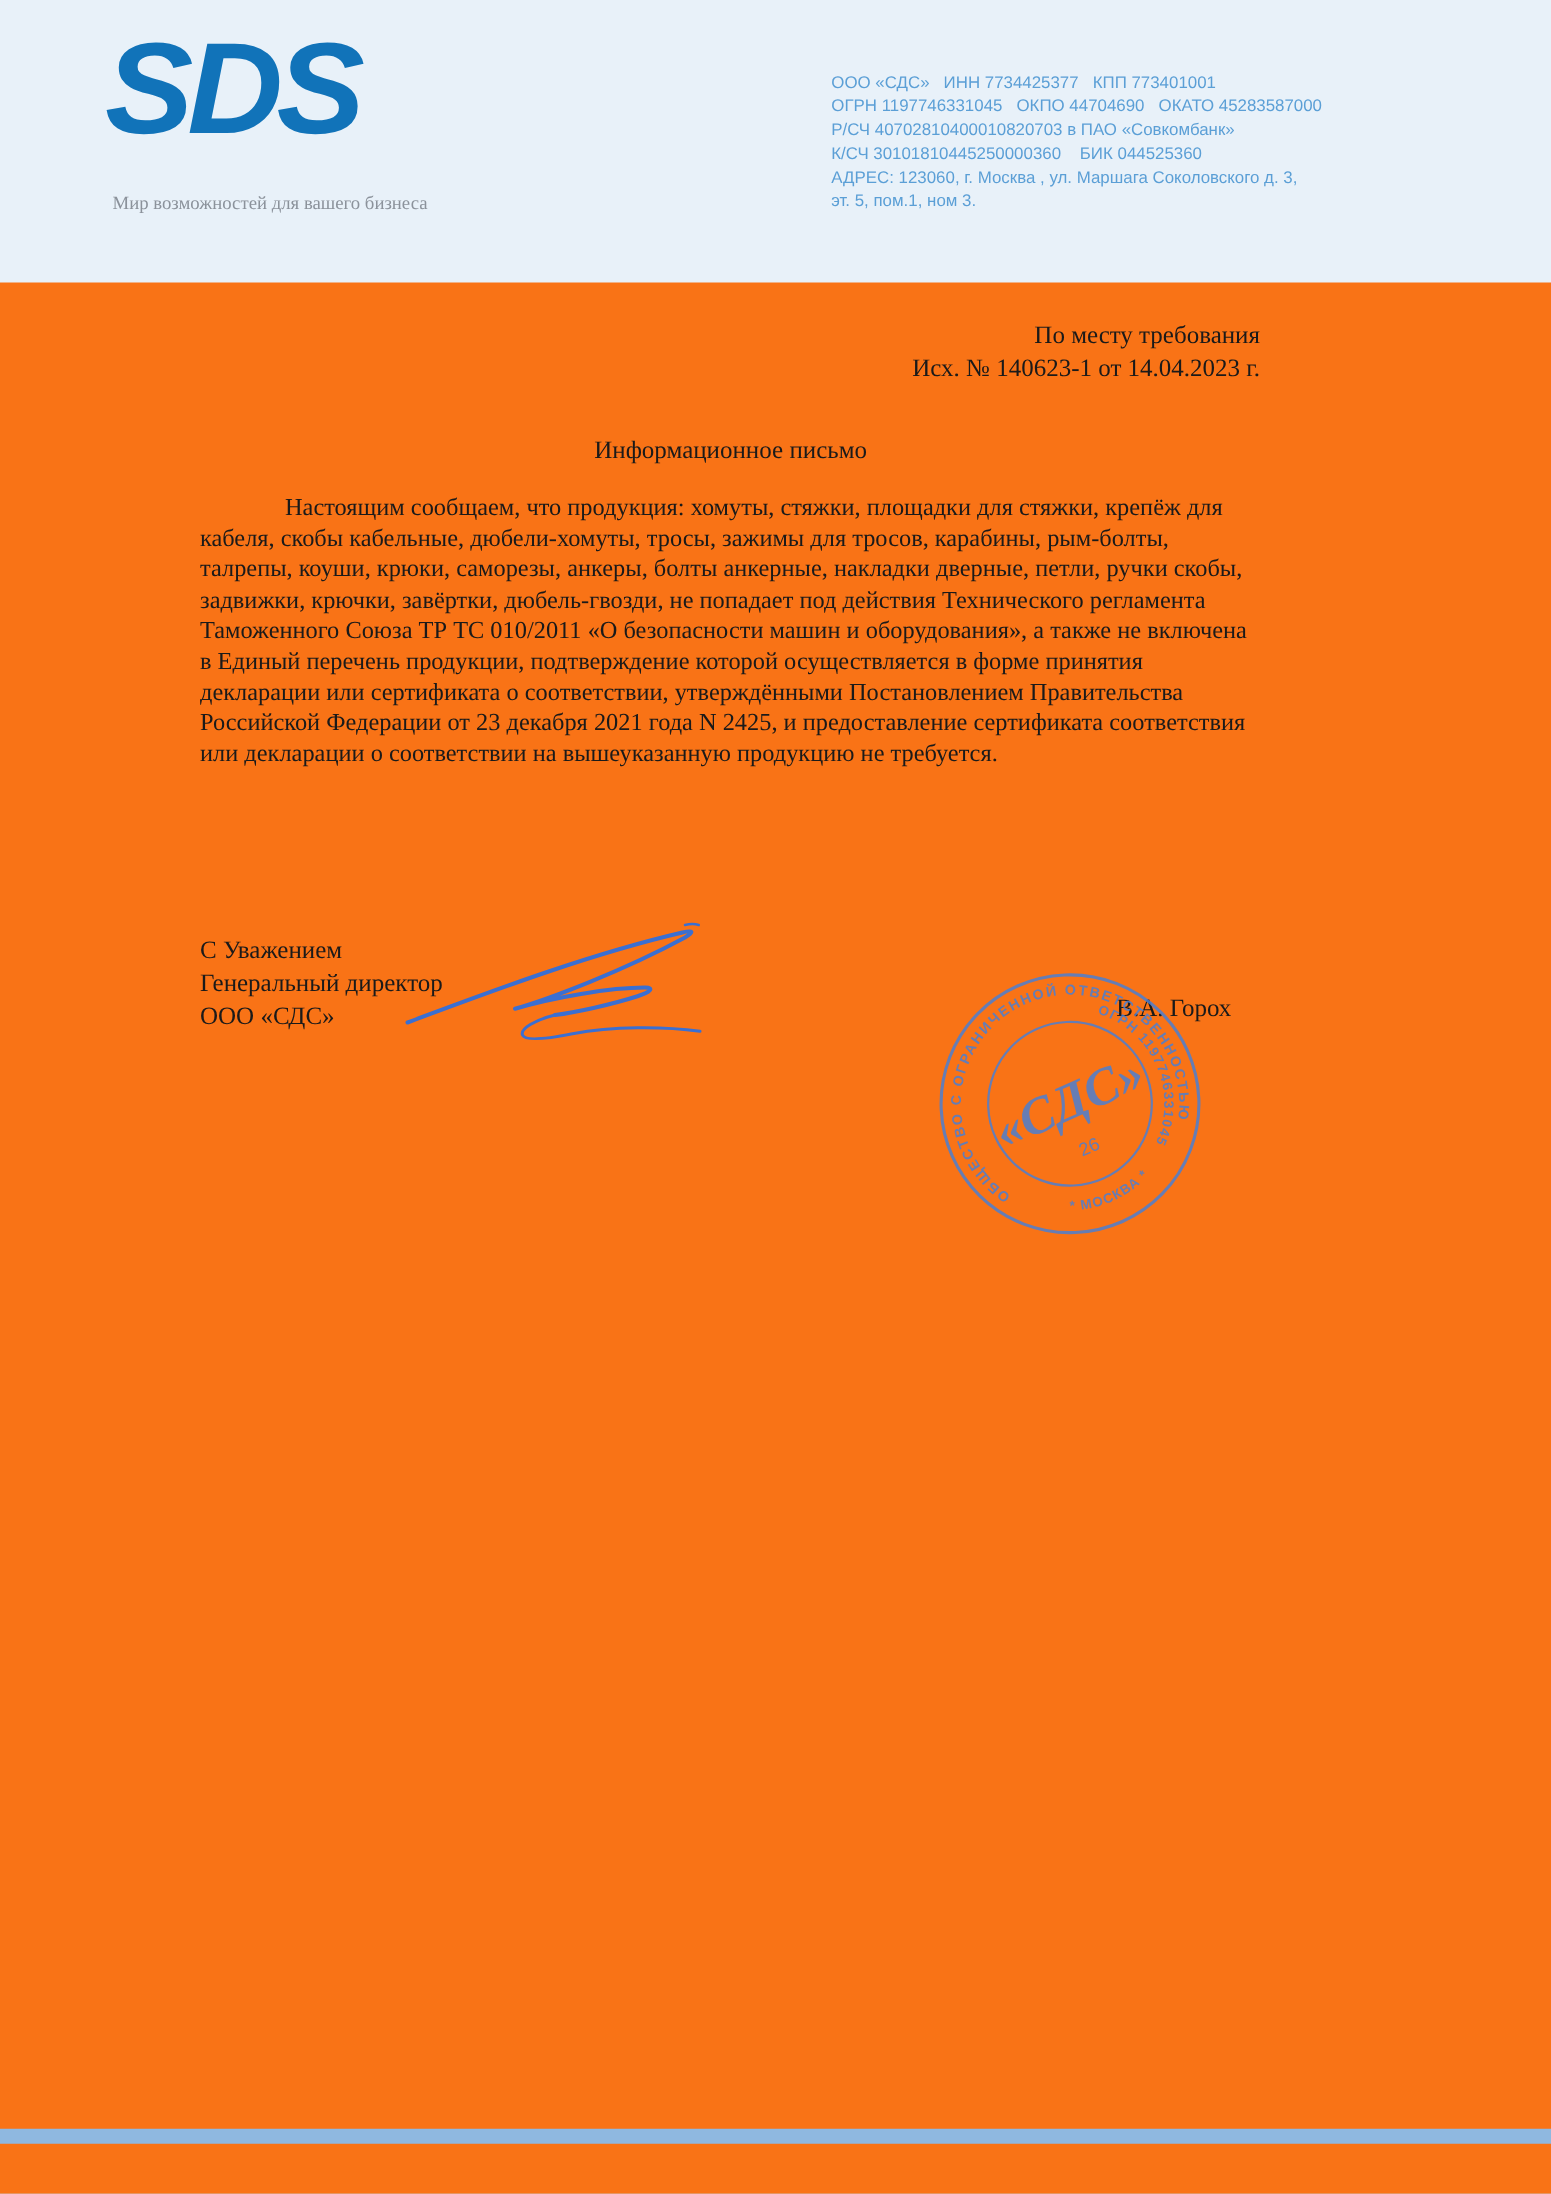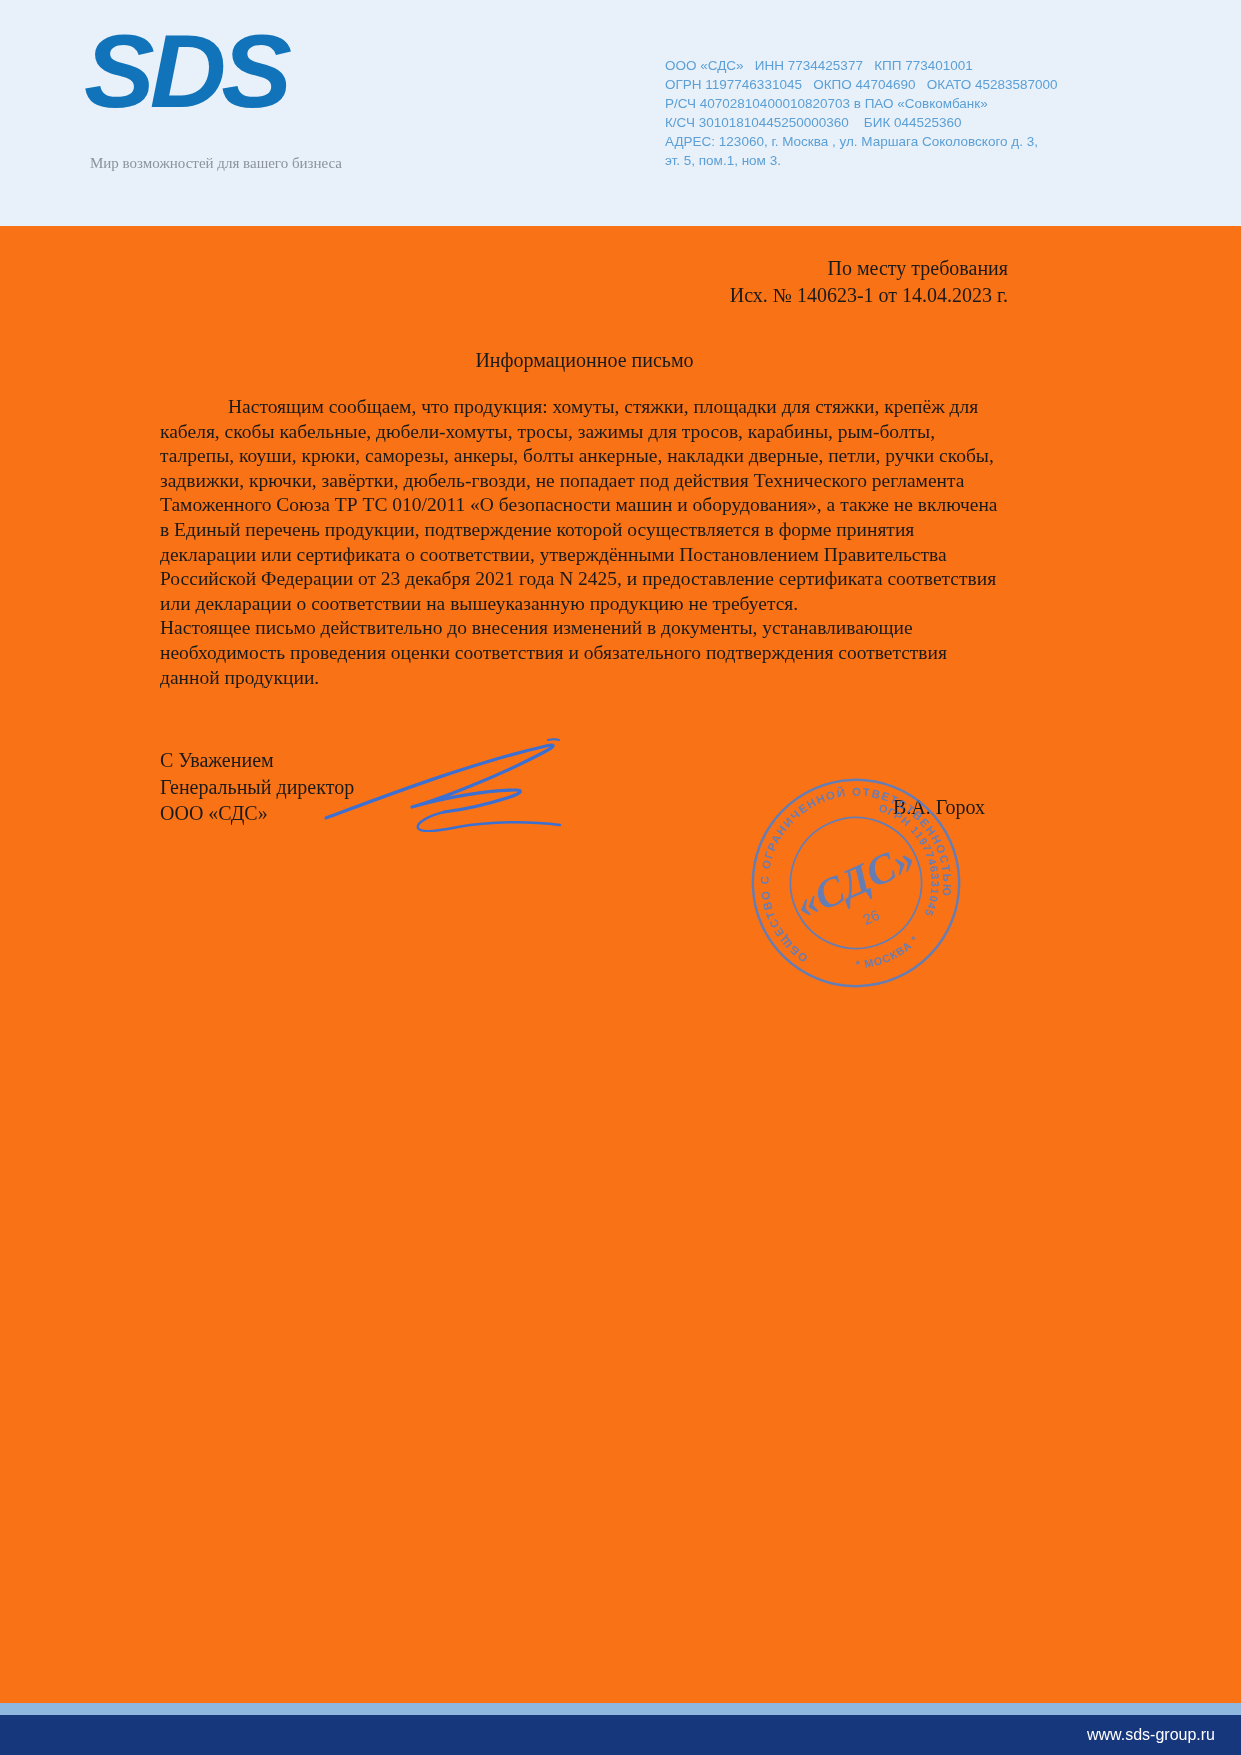--- a/index.html
+++ b/index.html
@@ -120,21 +120,20 @@
 
   <div class="recipient">
     <div>По месту требования</div>
     <div>Исх. № 140623-1 от 14.04.2023 г.</div>
   </div>
 
   <h1 class="title">Информационное письмо</h1>
 
   <div class="body-text">
     <p class="p-indent">Настоящим сообщаем, что продукция: хомуты, стяжки, площадки для стяжки, крепёж для кабеля, скобы кабельные, дюбели-хомуты, тросы, зажимы для тросов, карабины, рым-болты, талрепы, коуши, крюки, саморезы, анкеры, болты анкерные, накладки дверные, петли, ручки скобы, задвижки, крючки, завёртки, дюбель-гвозди, не попадает под действия Технического регламента Таможенного Союза ТР ТС 010/2011 «О безопасности машин и оборудования», а также не включена в Единый перечень продукции, подтверждение которой осуществляется в форме принятия декларации или сертификата о соответствии, утверждёнными Постановлением Правительства Российской Федерации от 23 декабря 2021 года N 2425, и предоставление сертификата соответствия или декларации о соответствии на вышеуказанную продукцию не требуется.</p>
-    <p>Настоящее письмо действительно до внесения изменений в документы, устанавливающие необходимость проведения оценки соответствия и обязательного подтверждения соответствия данной продукции.</p>
   </div>
 
   <div class="sign-block">
     <div>С Уважением</div>
     <div>Генеральный директор</div>
     <div>ООО «СДС»</div>
   </div>
 
   <svg class="signature-svg" width="255" height="108" viewBox="0 0 255 108">
     <path class="sig-stroke" stroke-width="3.2" d="M 8,82 C 62,62 150,28 228,10 C 236,8 238,9 230,14 C 182,40 122,63 94,71 C 124,62 170,54 198,54 C 206,54 202,58 192,61 C 170,68 142,74 126,76"></path>
@@ -159,17 +158,14 @@
       <textPath href="#arcBottom" startOffset="50%" text-anchor="middle">* МОСКВА *</textPath>
     </text>
     <text class="stamp-small-text">
       <textPath href="#arcRight" startOffset="50%" text-anchor="middle">ОГРН 1197746331045</textPath>
     </text>
     <text class="stamp-center" x="120" y="132" text-anchor="middle">«СДС»</text>
     <text class="stamp-number" x="120" y="163" text-anchor="middle">26</text>
   </svg>
 
   <div class="footer-light"></div>
-  <div class="footer-dark">
-    <span>www.sds-group.ru</span>
-  </div>
 
 </div>
 
 </body></html>

